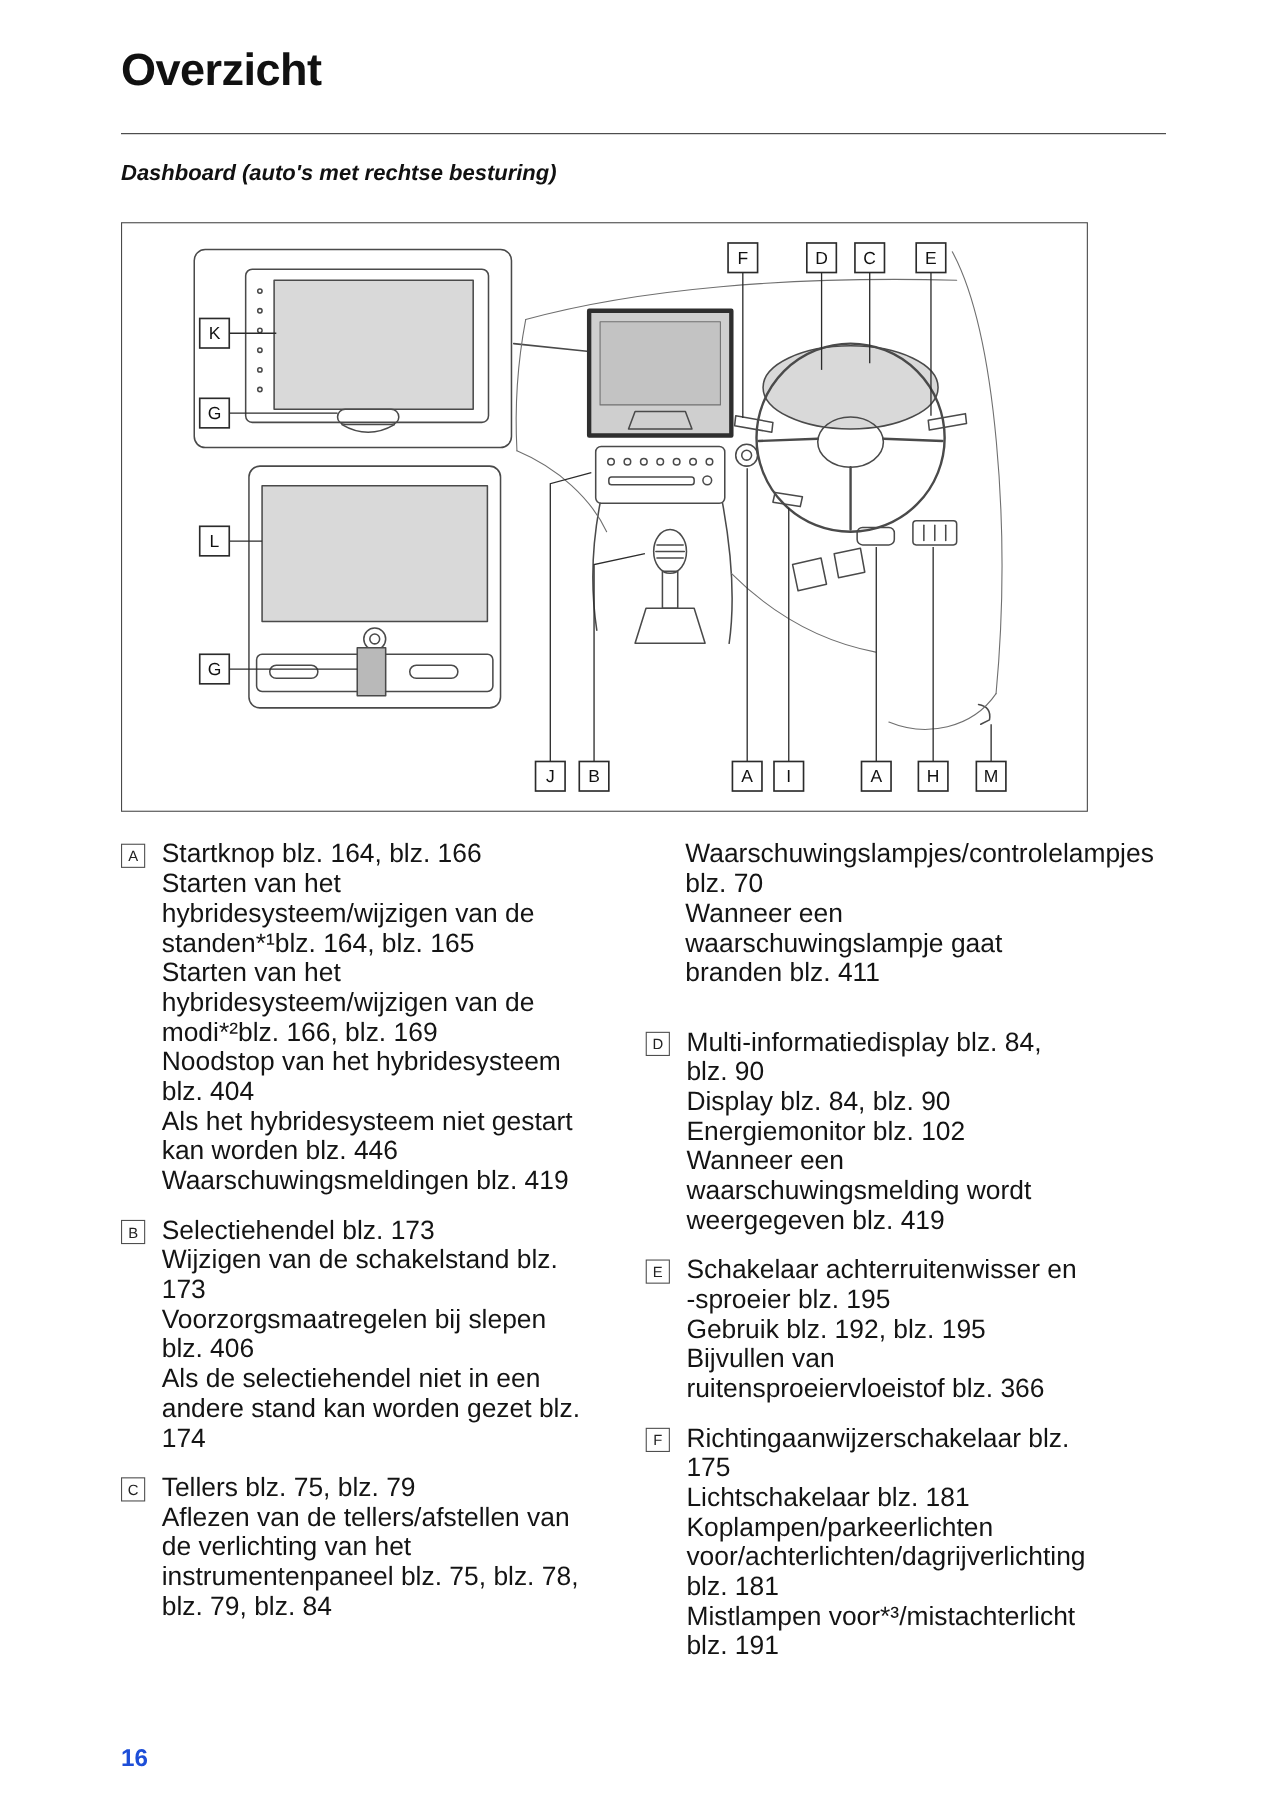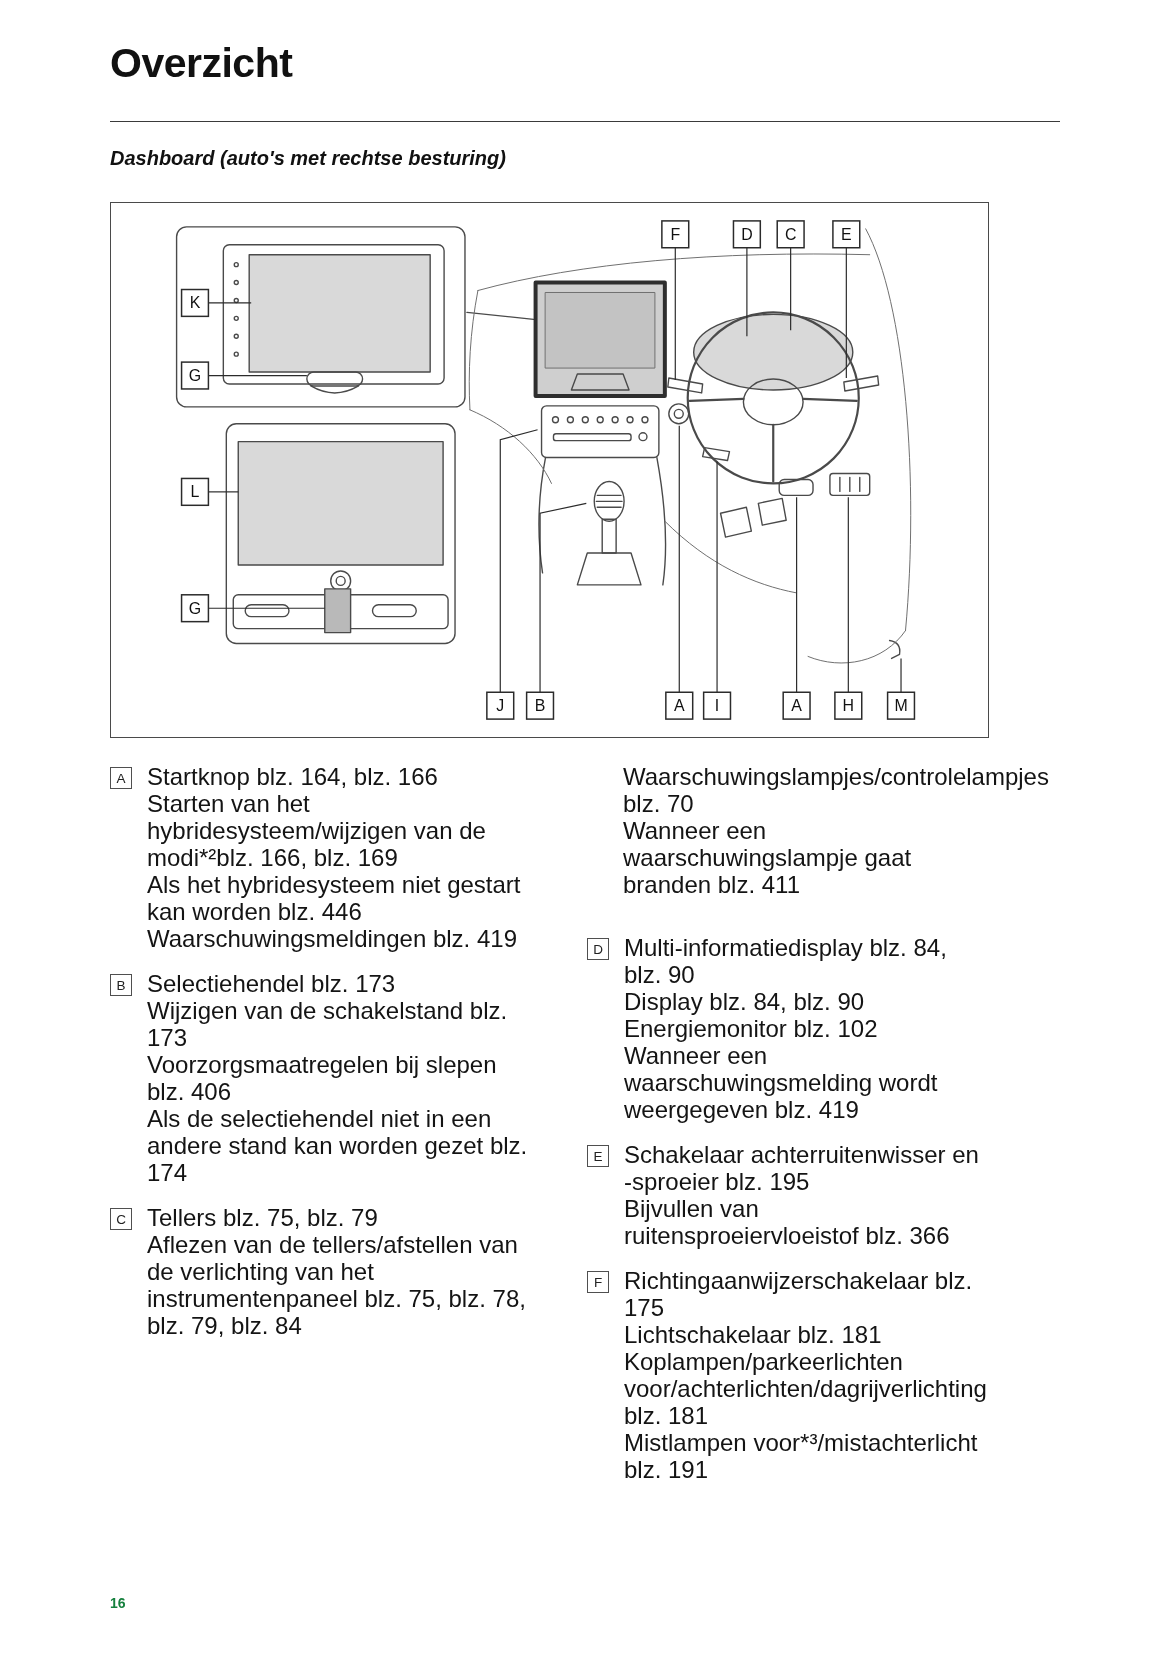--- a/index.html
+++ b/index.html
@@ -31,21 +31,21 @@
   .legend-item { display:flex; align-items:flex-start; margin-bottom:18px; }
   .letter-chip {
     flex:none; width:20px; height:20px; border:1.3px solid #4f4f4f; box-sizing:content-box;
     display:flex; align-items:center; justify-content:center;
     font-size:13.5px; color:#222; margin-top:4px; background:#fff;
   }
   .item-text { margin-left:15px; font-size:24px; line-height:27px; color:#141414; }
   .item-text p { margin:0; }
   .continuation { margin-left:36px; margin-bottom:36px; }
   .continuation .item-text { margin-left:0; }
-  .page-number { position:absolute; left:110px; bottom:42px; font-size:14px; font-weight:bold; color:#15803d; }
+  .page-number { position:absolute; left:110px; bottom:42px; font-size:22px; font-weight:bold; color:#1d4ed8; }
 </style>
 </head>
 <body>
 
 <div class="page">
   <h1 class="title">Overzicht</h1>
   <hr class="title-rule">
   <h2 class="subtitle">Dashboard (auto's met rechtse besturing)</h2>
 
   <div class="diagram">
@@ -237,21 +237,23 @@
     </svg>
   </div>
 
   <div class="columns">
     <div class="col-left">
 
       <div class="legend-item">
         <span class="letter-chip">A</span>
         <div class="item-text">
           <p>Startknop blz. 164, blz. 166</p>
+          <p>Starten van het hybridesysteem/wijzigen van de standen*¹blz. 164, blz. 165</p>
           <p>Starten van het hybridesysteem/wijzigen van de modi*²blz. 166, blz. 169</p>
+          <p>Noodstop van het hybridesysteem blz. 404</p>
           <p>Als het hybridesysteem niet gestart kan worden blz. 446</p>
           <p>Waarschuwingsmeldingen blz. 419</p>
         </div>
       </div>
 
       <div class="legend-item">
         <span class="letter-chip">B</span>
         <div class="item-text">
           <p>Selectiehendel blz. 173</p>
           <p>Wijzigen van de schakelstand blz. 173</p>
@@ -286,20 +288,21 @@
           <p>Display blz. 84, blz. 90</p>
           <p>Energiemonitor blz. 102</p>
           <p>Wanneer een waarschuwingsmelding wordt weergegeven blz. 419</p>
         </div>
       </div>
 
       <div class="legend-item">
         <span class="letter-chip">E</span>
         <div class="item-text">
           <p>Schakelaar achterruitenwisser en -sproeier blz. 195</p>
+          <p>Gebruik blz. 192, blz. 195</p>
           <p>Bijvullen van ruitensproeiervloeistof blz. 366</p>
         </div>
       </div>
 
       <div class="legend-item">
         <span class="letter-chip">F</span>
         <div class="item-text">
           <p>Richtingaanwijzerschakelaar blz. 175</p>
           <p>Lichtschakelaar blz. 181</p>
           <p>Koplampen/parkeerlichten voor/achterlichten/dagrijverlichting blz. 181</p>

